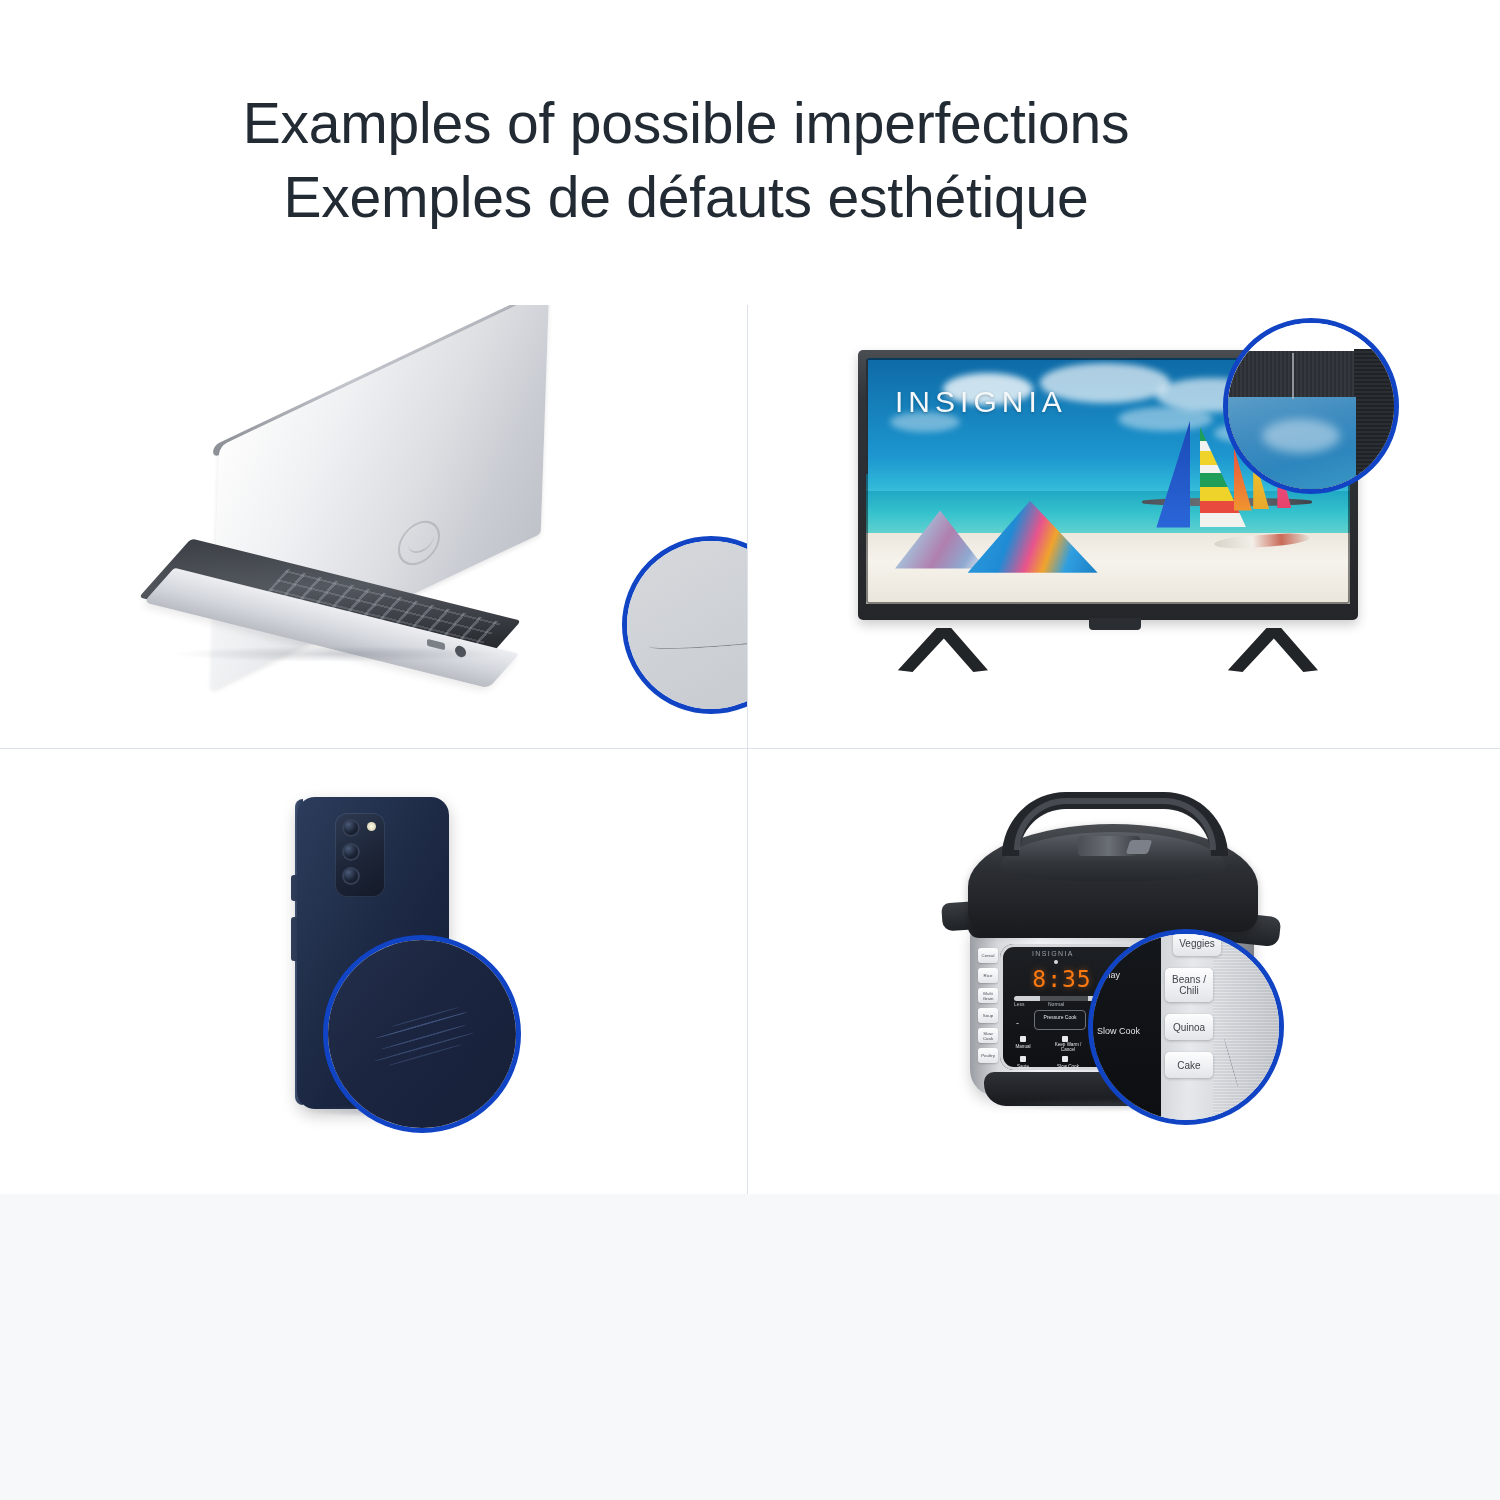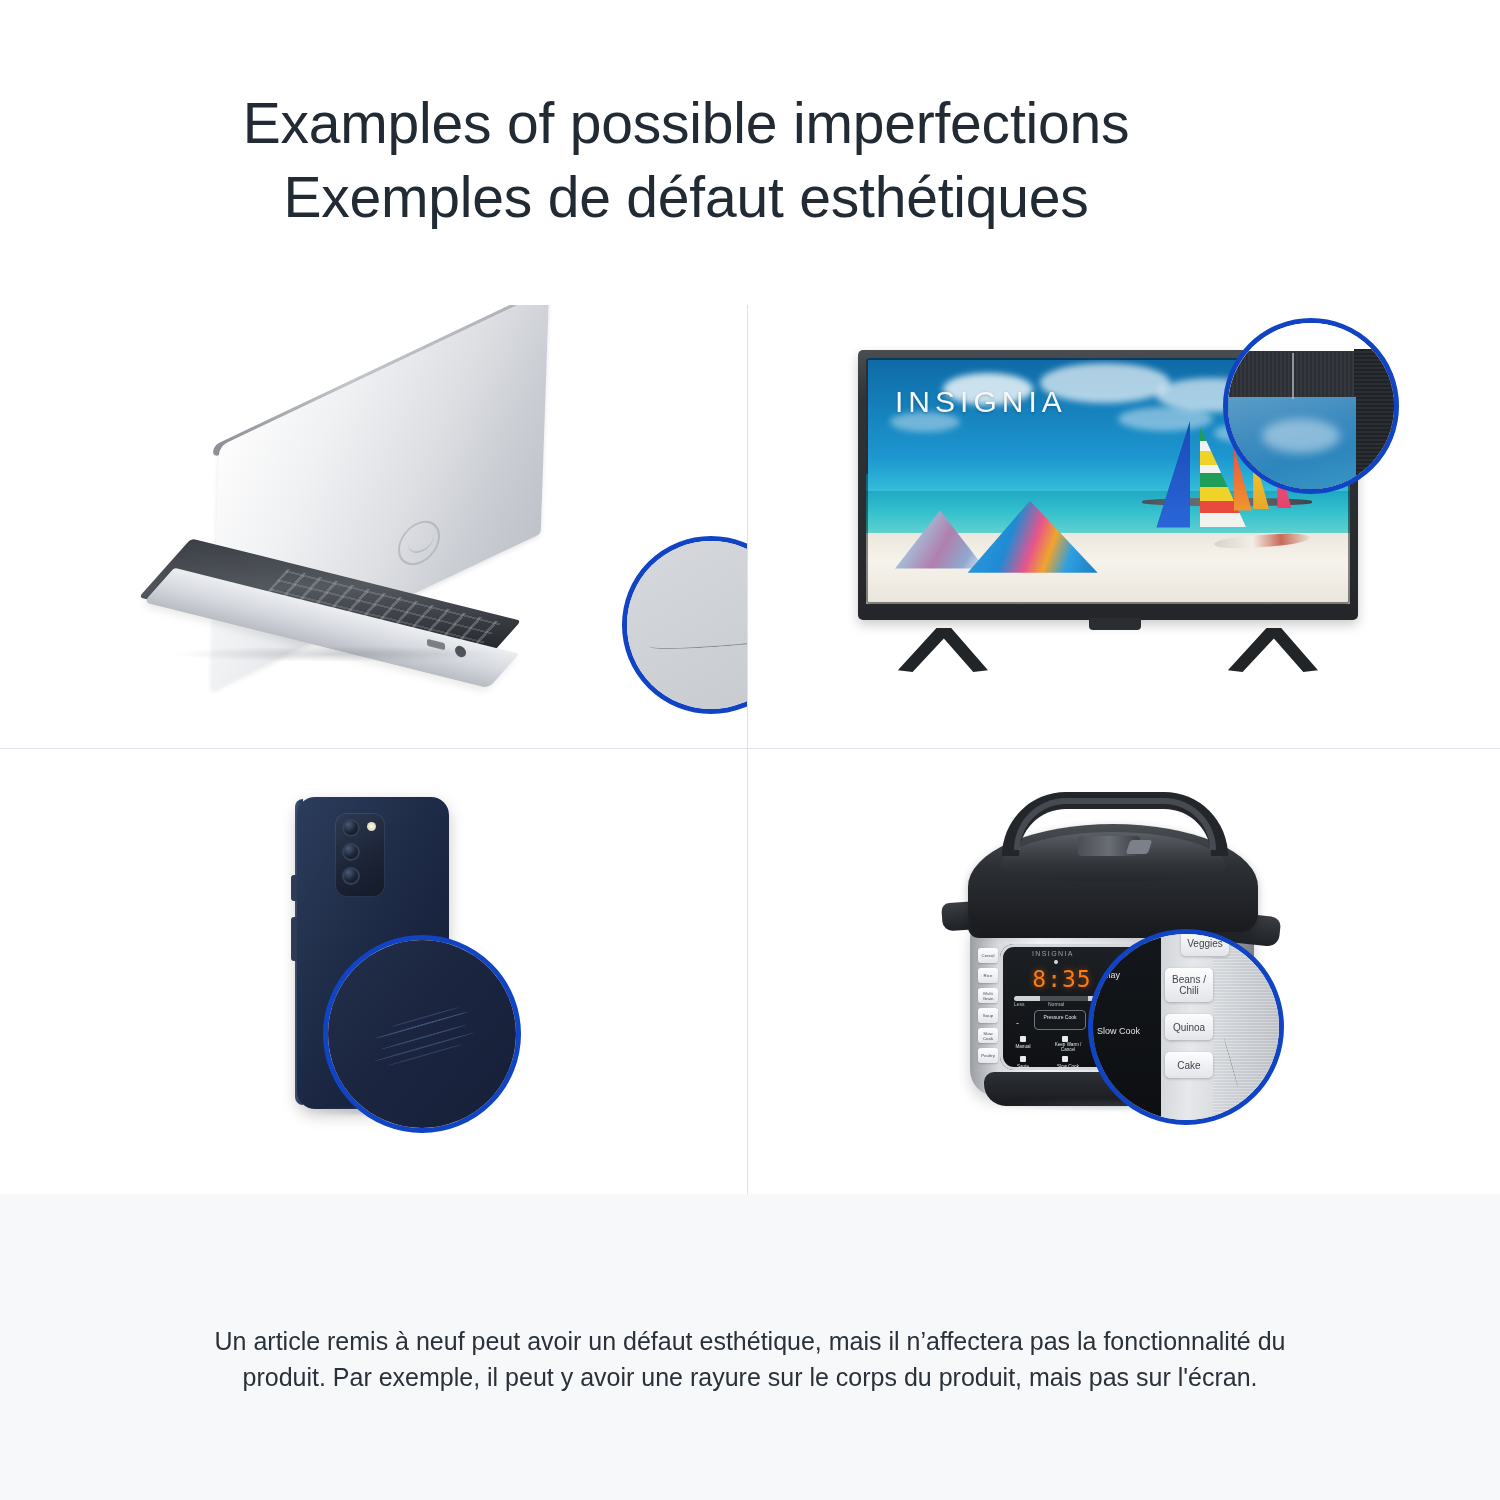--- a/index.html
+++ b/index.html
@@ -344,21 +344,21 @@
   .loupe-cooker .cfill { position:absolute; inset:-6px;
     background:linear-gradient(92deg,#0f1114 0%,#15181c 18%,#3a3d42 26%,#cfd2d6 34%,#e6e8eb 52%,#d3d6da 74%,#bfc2c7 100%); }
   .loupe-cooker .cpanel { position:absolute; left:-6px; top:-6px; width:74px; height:208px;
     background:linear-gradient(180deg,#14171b,#0c0e11); }
   .loupe-cooker .cbtn {
     position:absolute; background:linear-gradient(180deg,#fdfdfe,#e3e5e9); border-radius:5px;
     display:flex; align-items:center; justify-content:center;
     font-size:10px; color:#3f434a; text-align:center; line-height:11px;
     box-shadow:0 1px 3px rgba(0,0,0,.25);
   }
-  .loupe-cooker .cbtn.r1 { left:88px; top:-4px; width:48px; height:26px; }
+  .loupe-cooker .cbtn.r1 { left:80px; top:-4px; width:48px; height:26px; }
   .loupe-cooker .cbtn.r2 { left:72px; top:34px; width:48px; height:34px; }
   .loupe-cooker .cbtn.r3 { left:72px; top:80px; width:48px; height:26px; }
   .loupe-cooker .cbtn.r4 { left:72px; top:118px; width:48px; height:26px; }
   .loupe-cooker .clbl { position:absolute; left:4px; color:#dfe3e8; font-size:9px; }
   .loupe-cooker .clbl.a { top:36px; }
   .loupe-cooker .clbl.b { top:92px; }
   .loupe-cooker .cscratch {
     position:absolute; left:112px; top:128px; width:52px; height:0;
     border-top:1.3px solid rgba(110,116,126,.62);
     transform:rotate(74deg); border-radius:50%;
@@ -382,21 +382,21 @@
   }
   .footer p + p { margin-top:30px; }
 </style>
 </head>
 <body>
 
 <div class="page">
 
   <div class="header">
     <h1>Examples of possible imperfections</h1>
-    <h1>Exemples de défaut esthétiques</h1>
+    <h1>Exemples de défauts esthétique</h1>
   </div>
 
   <div class="grid">
 
     <div class="cell b-r b-b">
       <div class="laptop-wrap">
         <div class="lid-edge"></div>
         <div class="lid"></div>
         <div class="dell-logo"></div>
         <div class="base">
@@ -574,16 +574,15 @@
           <div class="cbtn r3">Quinoa</div>
           <div class="cbtn r4">Cake</div>
           <div class="cscratch"></div>
         </div>
       </div>
     </div>
 
   </div>
 
   <div class="footer">
-    <p>Un article remis à neuf peut avoir un défaut esthétique, mais il n’affectera pas la fonctionnalité du produit. Par exemple, il peut y avoir une rayure sur le corps du produit, mais pas sur l'écran.</p>
   </div>
 
 </div>
 
 </body></html>

